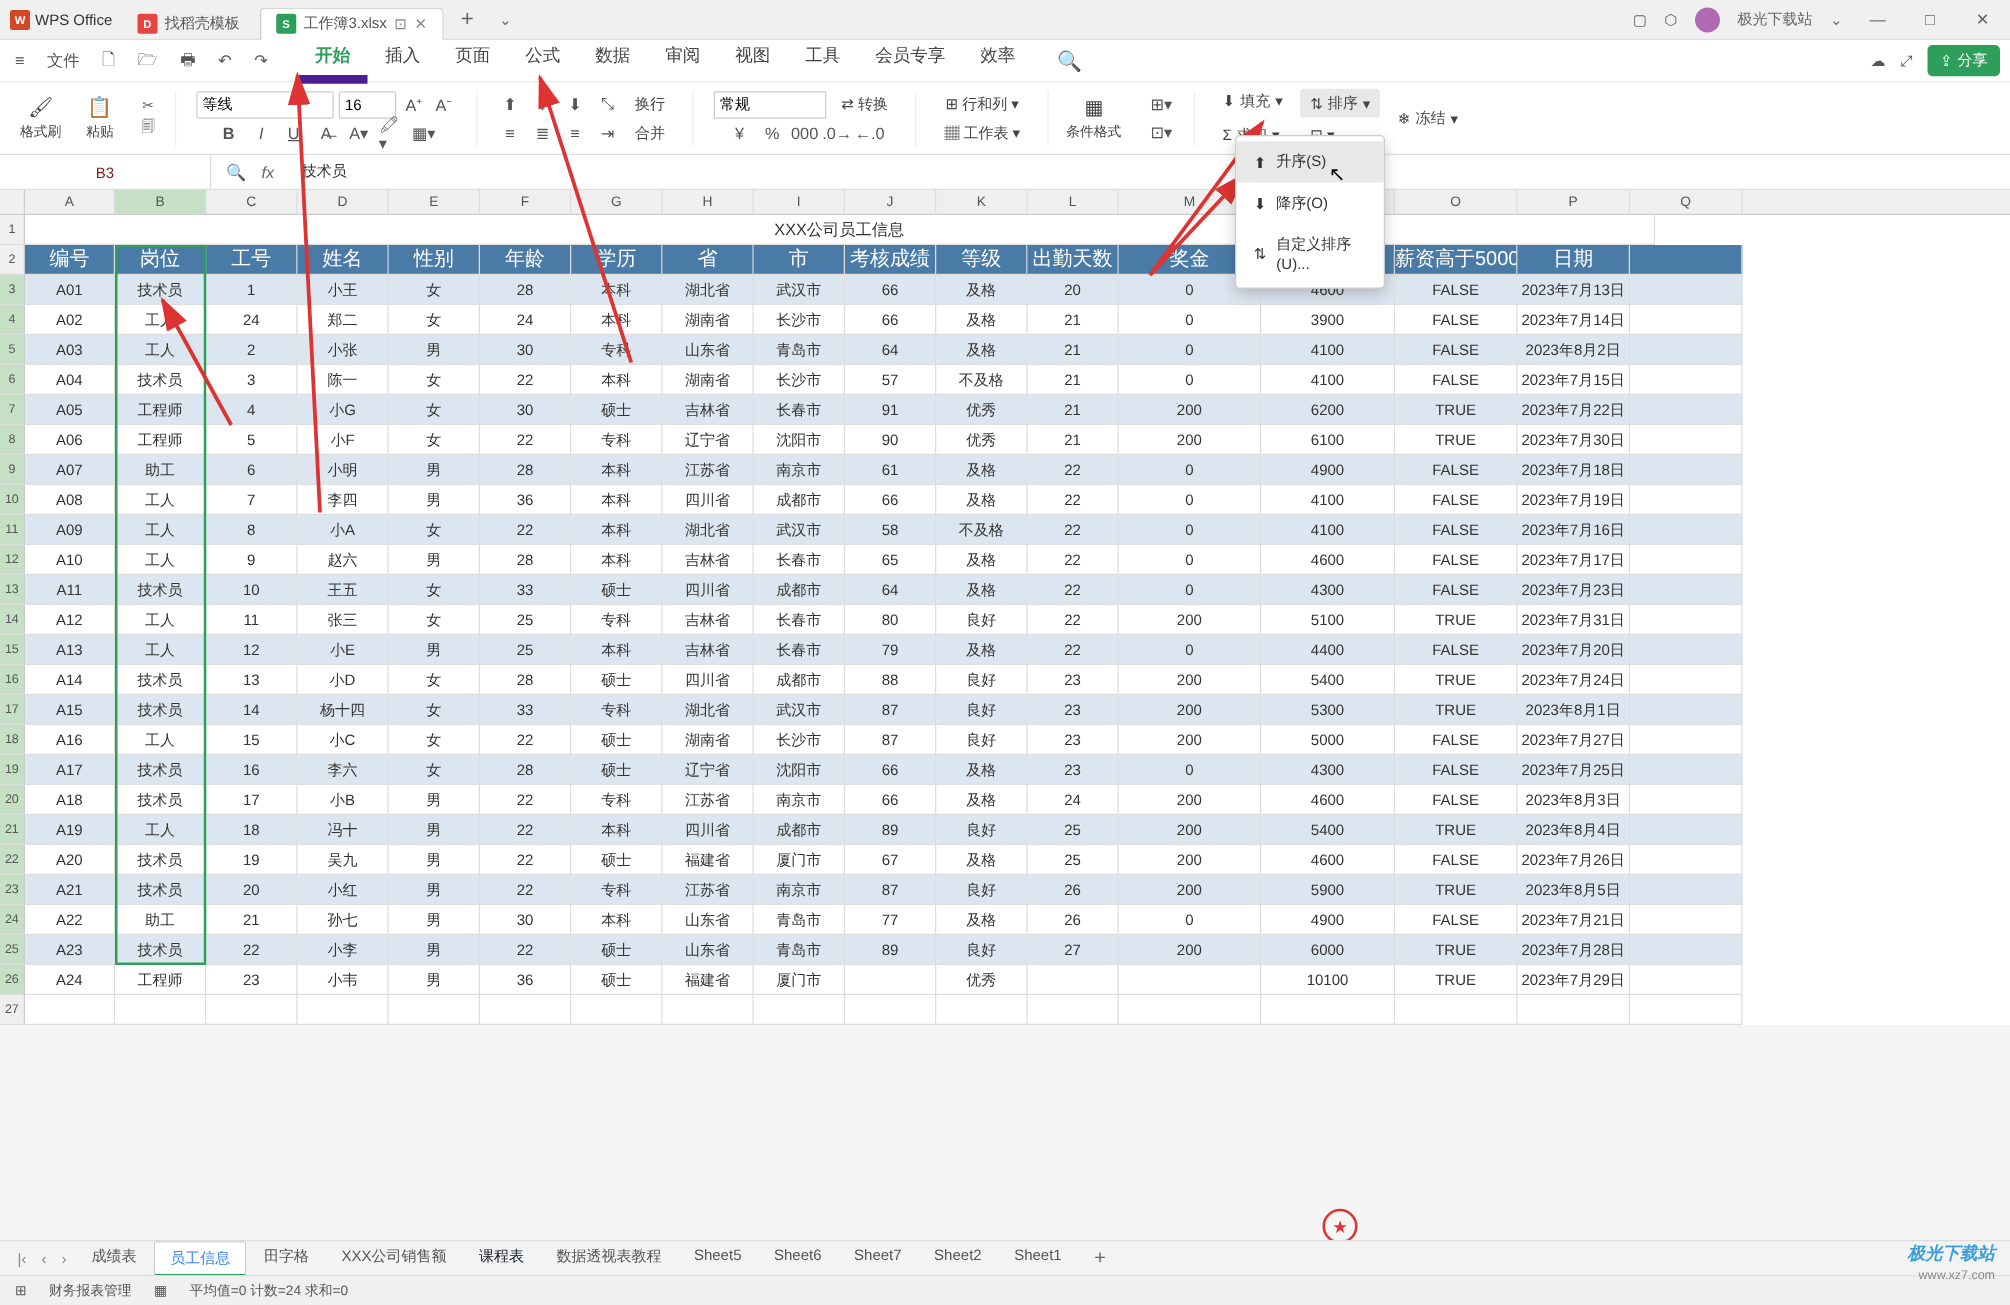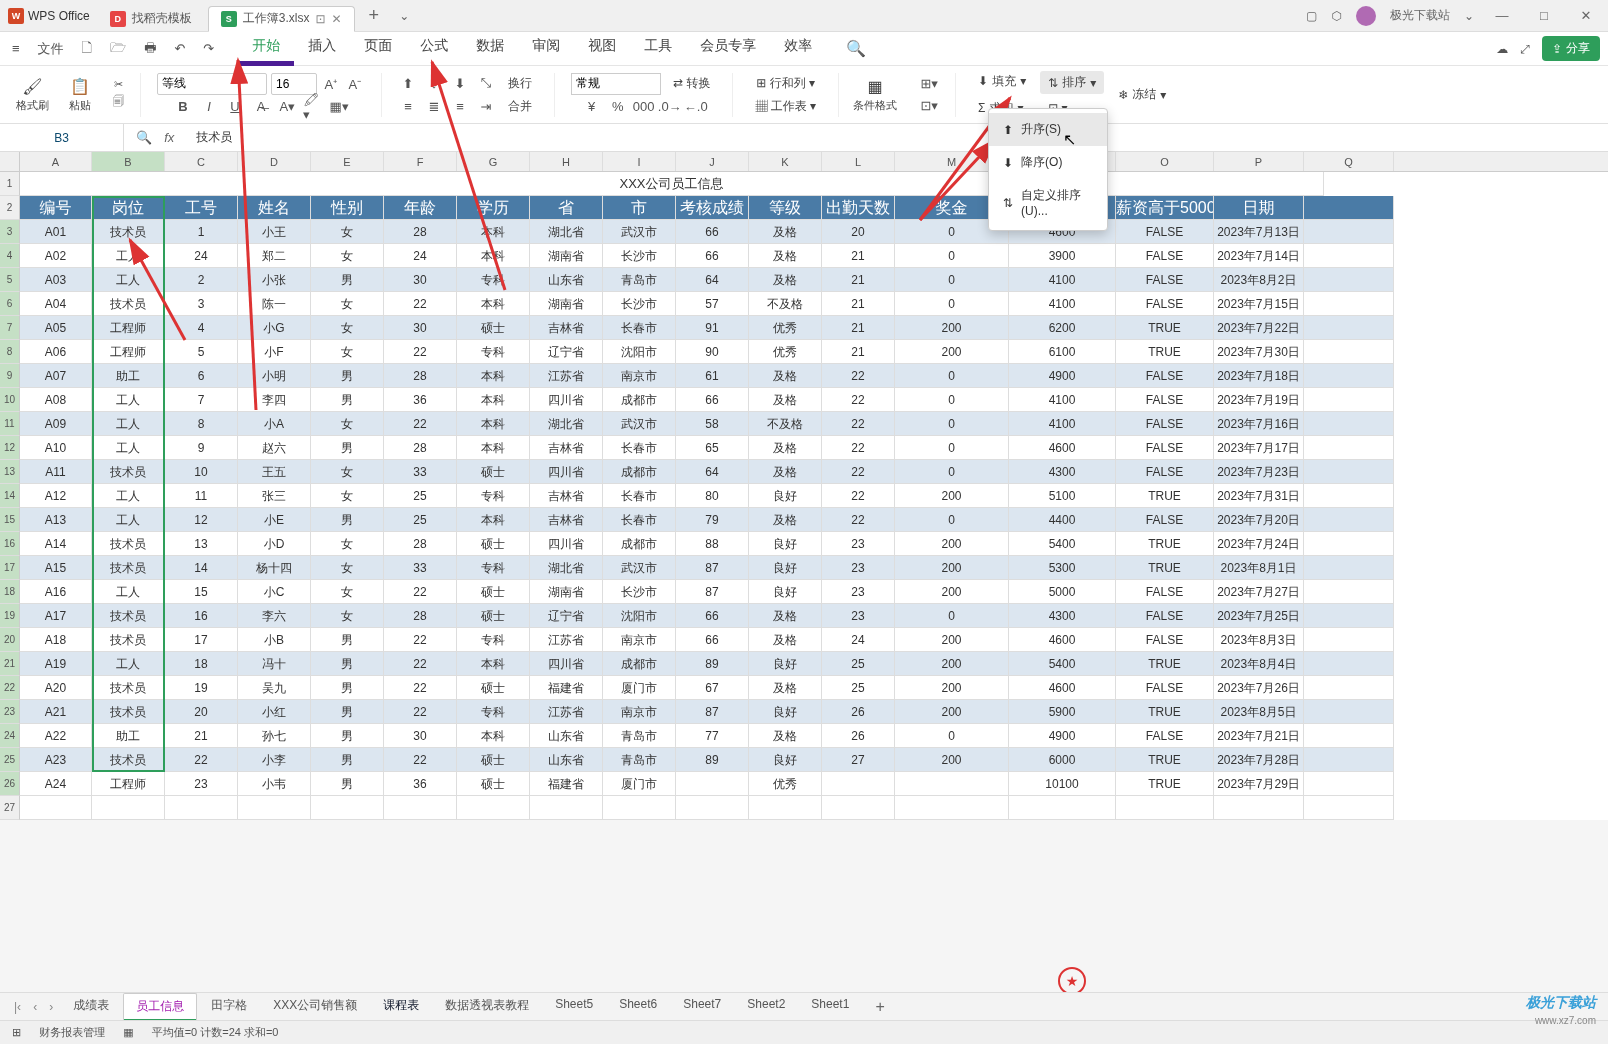--- a/index.html
+++ b/index.html
@@ -13,21 +13,21 @@
 .doc-tab .d-icon{width:16px;height:16px;background:#e64545;border-radius:2px;display:flex;align-items:center;justify-content:center;color:#fff;font-size:9px;font-weight:bold}
 .add-tab{font-size:18px;color:#666;padding:0 10px;cursor:pointer}
 .title-right{margin-left:auto;display:flex;align-items:center;gap:14px;color:#666;font-size:12px}
 .avatar{width:20px;height:20px;border-radius:50%;background:#b06ab3}
 .win-btn{width:28px;text-align:center;font-size:13px}
 .menubar{height:34px;background:#fff;display:flex;align-items:center;padding:0 8px;gap:0;border-bottom:1px solid #e5e5e5}
 .menu-left{display:flex;align-items:center;gap:10px;color:#555;font-size:13px}
 .menu-left span{padding:2px 4px}
 .menu-tabs{display:flex;gap:0;margin-left:20px}
 .menu-tabs span{padding:6px 14px;font-size:14px;color:#444;cursor:pointer}
-.menu-tabs .active{color:#2e9e5b;border-bottom:5px solid #4c1d95;font-weight:400}
+.menu-tabs .active{color:#2e9e5b;border-bottom:7px solid #4c1d95;font-weight:700}
 .menu-right{margin-left:auto;display:flex;align-items:center;gap:12px;font-size:12px;color:#555}
 .share-btn{background:#2e9e5b;color:#fff;padding:4px 10px;border-radius:4px;display:flex;align-items:center;gap:4px}
 .ribbon{height:58px;background:#fff;display:flex;align-items:center;padding:4px 10px;gap:8px;border-bottom:1px solid #e0e0e0}
 .ribbon-group{display:flex;flex-direction:column;align-items:center;gap:2px;padding:0 8px;font-size:11px;color:#555;border-right:1px solid #eee;height:50px;justify-content:center}
 .ribbon-group.noborder{border-right:none}
 .rg-row{display:flex;gap:6px;align-items:center}
 .rg-btn{padding:2px 6px;font-size:12px;color:#444}
 .font-sel{display:flex;gap:4px;align-items:center}
 .font-sel select,.font-sel input{border:1px solid #ccc;font-size:12px;padding:2px 4px;border-radius:2px}
 .fontname{width:110px;height:22px}
@@ -35,42 +35,42 @@
 .icon-sm{width:20px;height:20px;display:flex;align-items:center;justify-content:center;font-size:13px;color:#555}
 .big-btn{display:flex;flex-direction:column;align-items:center;font-size:11px;color:#444;gap:2px;padding:0 6px}
 .big-btn .bi{font-size:16px}
 .ribbon-right{margin-left:6px;display:flex;gap:6px;font-size:12px;color:#444;align-items:center}
 .rb-item{display:flex;align-items:center;gap:4px;padding:3px 8px}
 .sort-menu{position:absolute;top:108px;left:988px;width:120px;background:#fff;border:1px solid #ccc;box-shadow:0 4px 12px rgba(0,0,0,.2);border-radius:4px;z-index:100;padding:4px 0;font-size:12px}
 .sort-menu .mi{padding:8px 14px;display:flex;align-items:center;gap:8px;color:#333}
 .sort-menu .mi.hover{background:#e8e8e8}
 .cursor{position:absolute;top:130px;left:1063px;z-index:101;font-size:16px}
 .formula-bar{height:28px;background:#fff;display:flex;align-items:center;border-bottom:1px solid #ddd}
-.cell-ref{width:124px;padding:0 20px;font-size:12px;color:#0c4a6e;border-right:1px solid #ddd;text-align:center;height:100%;display:flex;align-items:center;justify-content:center}
+.cell-ref{width:169px;padding:0 20px;font-size:12px;color:#7f1d1d;border-right:1px solid #ddd;text-align:center;height:100%;display:flex;align-items:center;justify-content:center}
 .fb-icons{display:flex;gap:12px;padding:0 12px;color:#666;font-size:13px}
 .fb-input{flex:1;padding:0 10px;font-size:12px;color:#333}
 .sheet-area{position:relative;background:#fff}
 .col-headers{display:flex;height:20px;background:#efefef;border-bottom:1px solid #ccc}
 .row-h{width:20px;background:#efefef;border-right:1px solid #ccc}
 .col-h{border-right:1px solid #ddd;text-align:center;font-size:11px;color:#555;line-height:20px}
 .col-h.sel{background:#c5e0c5}
 .grid{display:block}
 .grid-row{display:flex;height:24px}
 .grid-row.title-row .cell{background:#fff;font-weight:500;font-size:13px}
 .grid-row.hdr .cell{background:#4a7ba6;color:#fff;font-size:16px}
 .grid-row.stripe .cell{background:#dce6f0}
 .grid-row .cell{border-right:1px solid #ddd;border-bottom:1px solid #ddd;text-align:center;font-size:12px;color:#333;line-height:24px;overflow:hidden;white-space:nowrap}
 .row-num{width:20px;background:#efefef;border-right:1px solid #ccc;border-bottom:1px solid #ddd;text-align:center;font-size:10px;color:#555;line-height:24px}
 .row-num.sel{background:#c5e0c5}
 .selection-box{position:absolute;border:2px solid #2e9e5b;pointer-events:none}
 .seal{position:absolute;top:815px;left:1058px;width:28px;height:28px;border:2px solid #d33;border-radius:50%;display:flex;align-items:center;justify-content:center;color:#d33;font-size:14px}
 .sheet-tabs{position:absolute;bottom:24px;left:0;right:0;height:28px;background:#f3f3f3;display:flex;align-items:center;padding:0 10px;gap:4px;border-top:1px solid #ddd;font-size:12px}
 .sheet-tabs .nav{color:#888;padding:0 4px}
 .st{padding:4px 12px;color:#555;border-radius:2px}
-.st.active{background:#fff;color:#a21caf;border:1px solid #ccc;border-bottom:2px solid #2e9e5b}
+.st.active{background:#fff;color:#3b82f6;border:1px solid #ccc;border-bottom:2px solid #2e9e5b}
 .st.orange{color:#0f172a}
 .statusbar{position:absolute;bottom:0;left:0;right:0;height:24px;background:#f0f0f0;display:flex;align-items:center;padding:0 12px;font-size:11px;color:#555;gap:18px;border-top:1px solid #ddd}
 .watermark{position:absolute;bottom:32px;right:12px;font-size:14px;color:#3aa0d8;font-style:italic;font-weight:bold}
 .watermark2{position:absolute;bottom:18px;right:12px;font-size:10px;color:#888}
 .cw-A{width:72px}.cw-B{width:73px}.cw-C{width:73px}.cw-D{width:73px}.cw-E{width:73px}.cw-F{width:73px}.cw-G{width:73px}.cw-H{width:73px}.cw-I{width:73px}.cw-J{width:73px}.cw-K{width:73px}.cw-L{width:73px}.cw-M{width:114px}.cw-N{width:107px}.cw-O{width:98px}.cw-P{width:90px}.cw-Q{width:90px}
 </style>
 </head>
 <body>
 
 <div class="titlebar">

